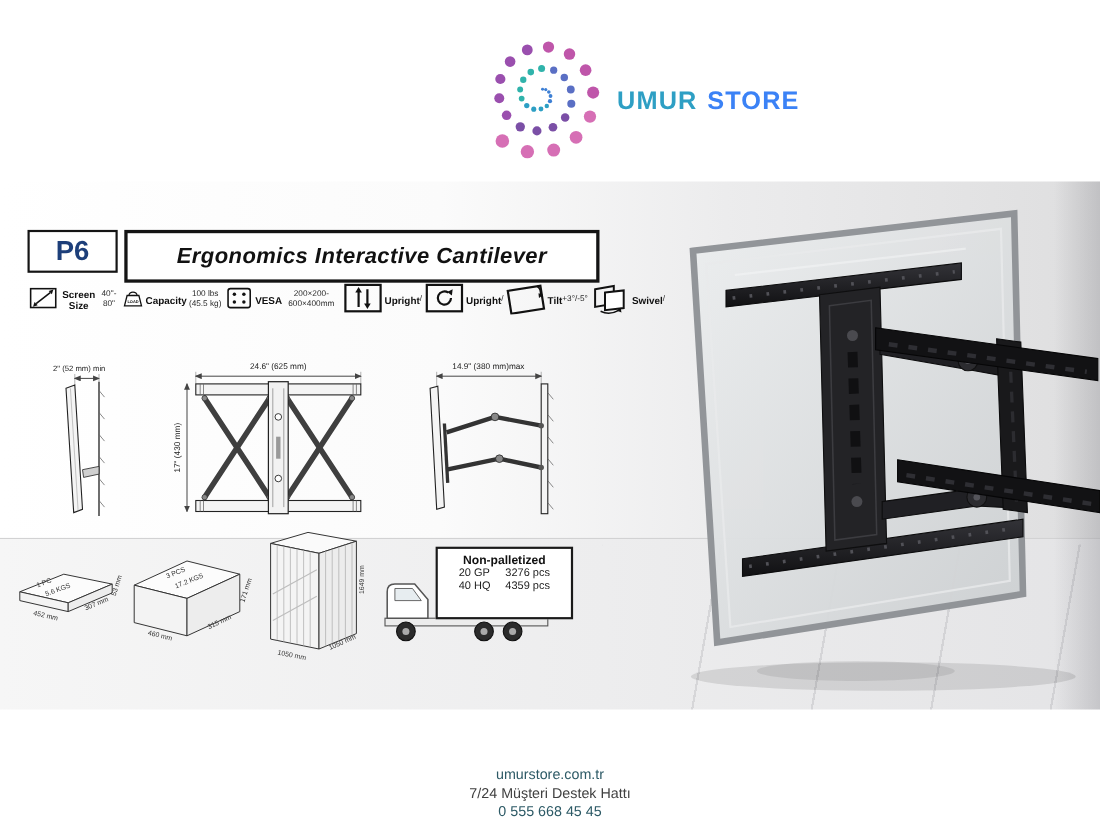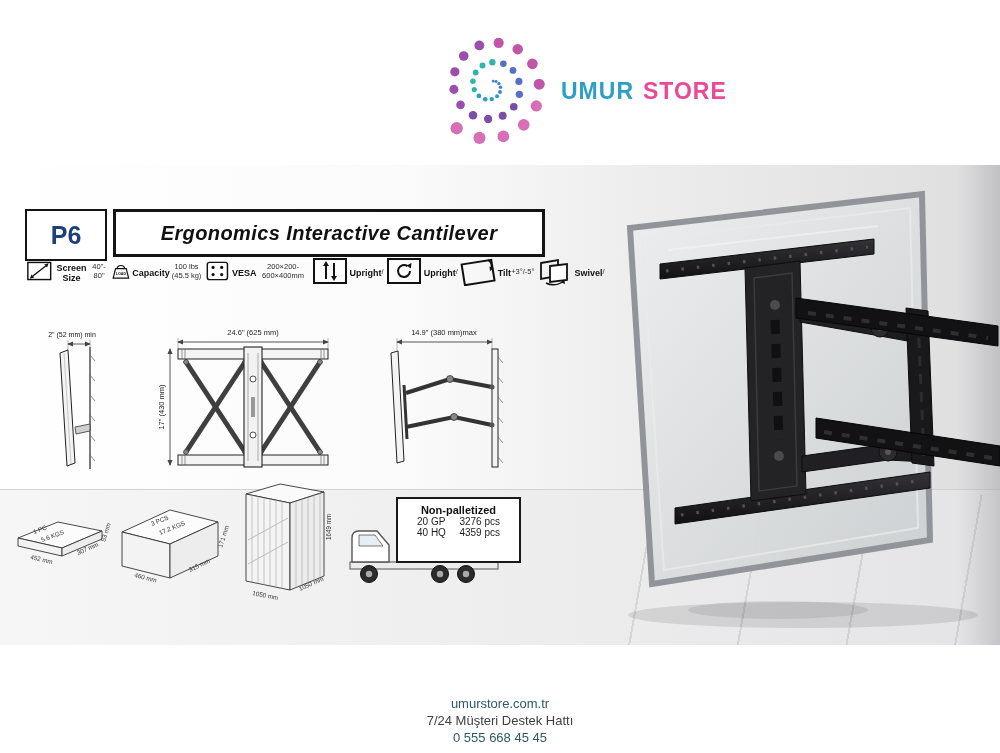--- a/index.html
+++ b/index.html
@@ -17,21 +17,21 @@
   .photo-shade{position:absolute;right:0;top:0;width:42px;height:480px;
     background:linear-gradient(90deg,rgba(0,0,0,0),rgba(90,90,98,.22));}
 
   
   .logo{position:absolute;left:424px;top:24px;display:flex;align-items:center;}
   .logo-spiral{width:135px;height:135px;}
   .logo-text{font-weight:bold;font-size:23px;letter-spacing:1px;margin-left:2px;white-space:nowrap;}
   .logo-text .sec{margin-left:9px;}
 
   
-  .model-box{position:absolute;left:25px;top:209px;width:82px;height:52px;border:2px solid #141414;
+  .model-box{position:absolute;left:25px;top:209px;width:82px;height:39px;border:2px solid #141414;
     background:#fff;display:flex;align-items:center;justify-content:center;
     font-size:25px;font-weight:bold;box-sizing:border-box;}
   .title-box{position:absolute;left:113px;top:209px;width:432px;height:48px;border:3px solid #141414;
     background:#fff;display:flex;align-items:center;justify-content:center;
     font-size:20px;font-weight:bold;font-style:italic;letter-spacing:.4px;box-sizing:border-box;}
 
   
   .specs{position:absolute;left:25px;top:256px;width:495px;display:flex;}
   .spec{flex:1;display:flex;flex-direction:row;align-items:center;text-align:center;}
   .spec svg{width:40px;height:30px;}
@@ -109,21 +109,21 @@
           <circle cx="112.4" cy="41.3" r="5.5" fill="#bf56aa"></circle>
           <circle cx="119.5" cy="62.4" r="5.7" fill="#bf56aa"></circle>
           <circle cx="116.5" cy="85.0" r="5.8" fill="#d66fb5"></circle>
           <circle cx="103.4" cy="104.6" r="6.0" fill="#d66fb5"></circle>
           <circle cx="82.3" cy="116.6" r="6.1" fill="#d66fb5"></circle>
           <circle cx="57.5" cy="118.1" r="6.3" fill="#d66fb5"></circle>
           <circle cx="33.9" cy="108.1" r="6.4" fill="#d66fb5"></circle>
         </g>
     </svg>
     <div class="logo-text">
-      <span style="color: rgb(46, 159, 196);">UMUR</span><span class="sec" style="color: #ec4899;">STORE</span>
+      <span style="color: rgb(46, 159, 196);">UMUR</span><span class="sec" style="color: #3b82f6;">STORE</span>
     </div>
   </div>
 
   <div class="model-box" style="color: rgb(29, 63, 122);">P6</div>
   <div class="title-box">Ergonomics Interactive Cantilever</div>
 
   <div class="specs">
 
     <div class="spec">
       <svg viewBox="0 0 40 30">

